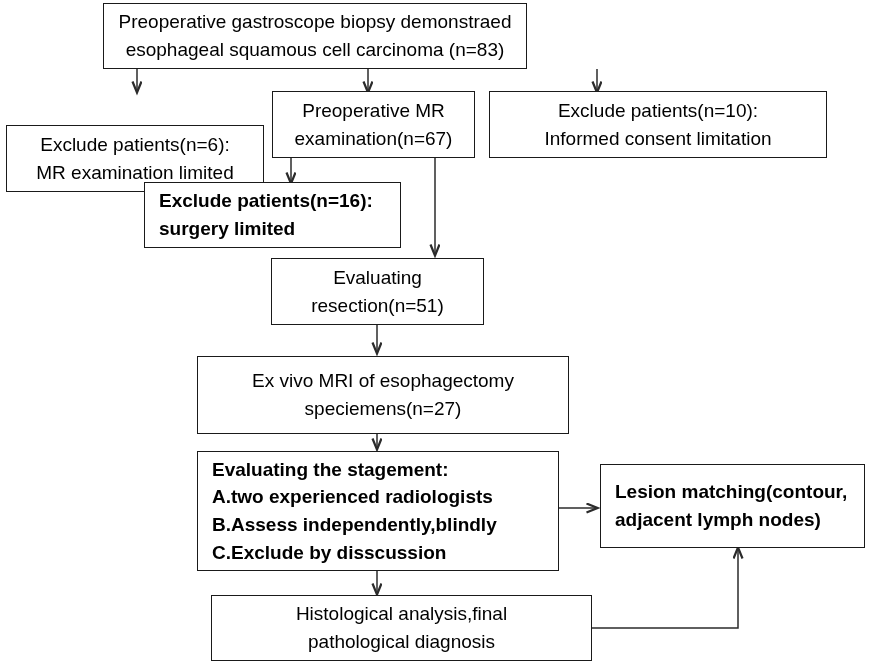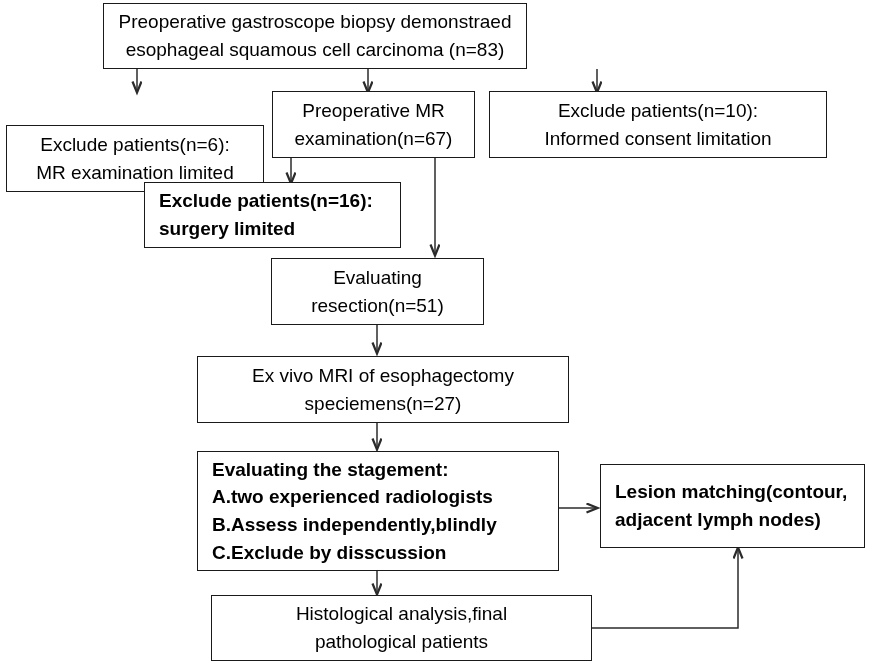--- a/index.html
+++ b/index.html
@@ -114,21 +114,21 @@
     </div>
   </div>
 
   <div class="node center" style="left:271px; top:258px; width:213px; height:67px;">
     <div class="pad">
       <div class="line" style="position:static;">Evaluating</div>
       <div class="line" style="position:static;">resection(n=51)</div>
     </div>
   </div>
 
-  <div class="node center" style="left:197px; top:356px; width:372px; height:67px;">
+  <div class="node center" style="left:197px; top:356px; width:372px; height:78px;">
     <div class="pad">
       <div class="line" style="position:static;">Ex vivo MRI of esophagectomy</div>
       <div class="line" style="position:static;">speciemens(n=27)</div>
     </div>
   </div>
 
   <div class="node left" style="left:197px; top:451px; width:362px; height:120px;">
     <div class="pad">
       <div class="line" style="position:static;">Evaluating the stagement:</div>
       <div class="line" style="position:static;">A.two experienced radiologists</div>
@@ -140,17 +140,17 @@
   <div class="node left" style="left:600px; top:464px; width:265px; height:84px;">
     <div class="pad">
       <div class="line" style="position:static;">Lesion matching(contour,</div>
       <div class="line" style="position:static;">adjacent lymph nodes)</div>
     </div>
   </div>
 
   <div class="node center" style="left:197px; top:595px; width:381px; height:66px;margin-left:14px;">
     <div class="pad">
       <div class="line" style="position:static;">Histological analysis,final</div>
-      <div class="line" style="position:static;">pathological patients</div>
+      <div class="line" style="position:static;">pathological diagnosis</div>
     </div>
   </div>
 
 </div>
 
 </body></html>

